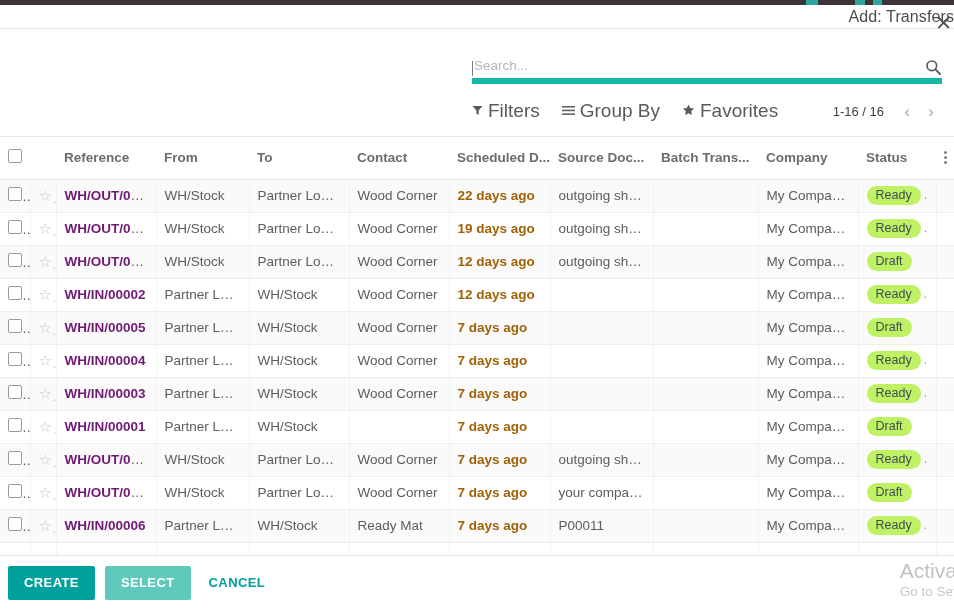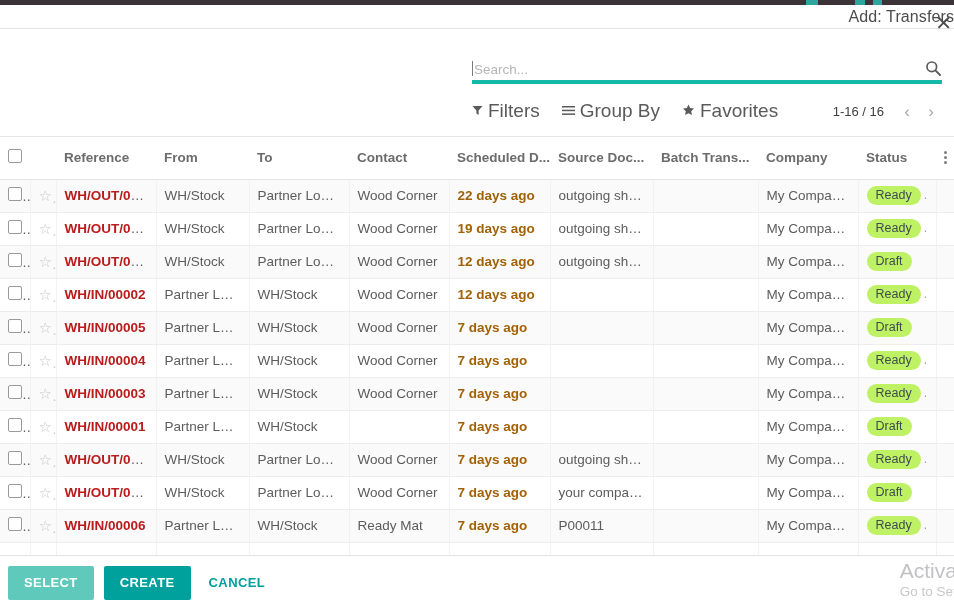--- a/index.html
+++ b/index.html
@@ -60,22 +60,22 @@
   .control-panel {
     position: absolute; top: 48px; left: 0;
     width: 954px; height: 89px;
     background: #ffffff;
     border-bottom: 1px solid #e6e6e6;
   }
   .searchbar-wrap {
     position: absolute;
     left: 472px; top: 10px;
     width: 470px; height: 26px;
-    border-bottom: 4px solid #14b8a6;
-    display: flex; align-items: flex-end;
+    border-bottom: 6px solid #14b8a6;
+    display: flex; align-items: flex-start;
   }
   .search-caret {
     position: absolute; left: 0; top: 3px;
     width: 1px; height: 15px; background: #7a7a7a;
   }
   .search-input {
     flex: 1;
     border: none; outline: none;
     background: transparent;
     font-family: "Liberation Sans", sans-serif;
@@ -186,21 +186,21 @@
     display: inline-block;
     cursor: pointer;
   }
   .star {
     color: #c9c9c9;
     font-size: 15px;
     line-height: 1;
     cursor: pointer;
     display: inline-block;
   }
-  .ref-text { font-weight: bold; color: #b91c1c; }
+  .ref-text { font-weight: bold; color: #701a75; }
   .date-late { color: #a16207; font-weight: bold; }
 
   .badge {
     display: inline-block;
     padding: 2px 9px 3px 9px;
     border-radius: 12px;
     background: #bef264;
     color: #3f4b52;
     font-size: 12.5px;
     line-height: 1.15;
@@ -533,22 +533,22 @@
             <td class="c-batch"></td>
             <td class="c-company"></td>
             <td class="c-status"></td>
             <td class="c-opt"></td>
           </tr>
         </tbody>
     </table>
   </div>
 
   <div class="modal-footer">
+    <button class="btn btn-create">CREATE</button>
     <button class="btn btn-select">SELECT</button>
-    <button class="btn btn-create">CREATE</button>
     <button class="btn btn-cancel">CANCEL</button>
   </div>
 
   <div class="watermark">
     <div class="wm-line1">Activate W</div>
     <div class="wm-line2">Go to Setting</div>
   </div>
 
 </div>
 

